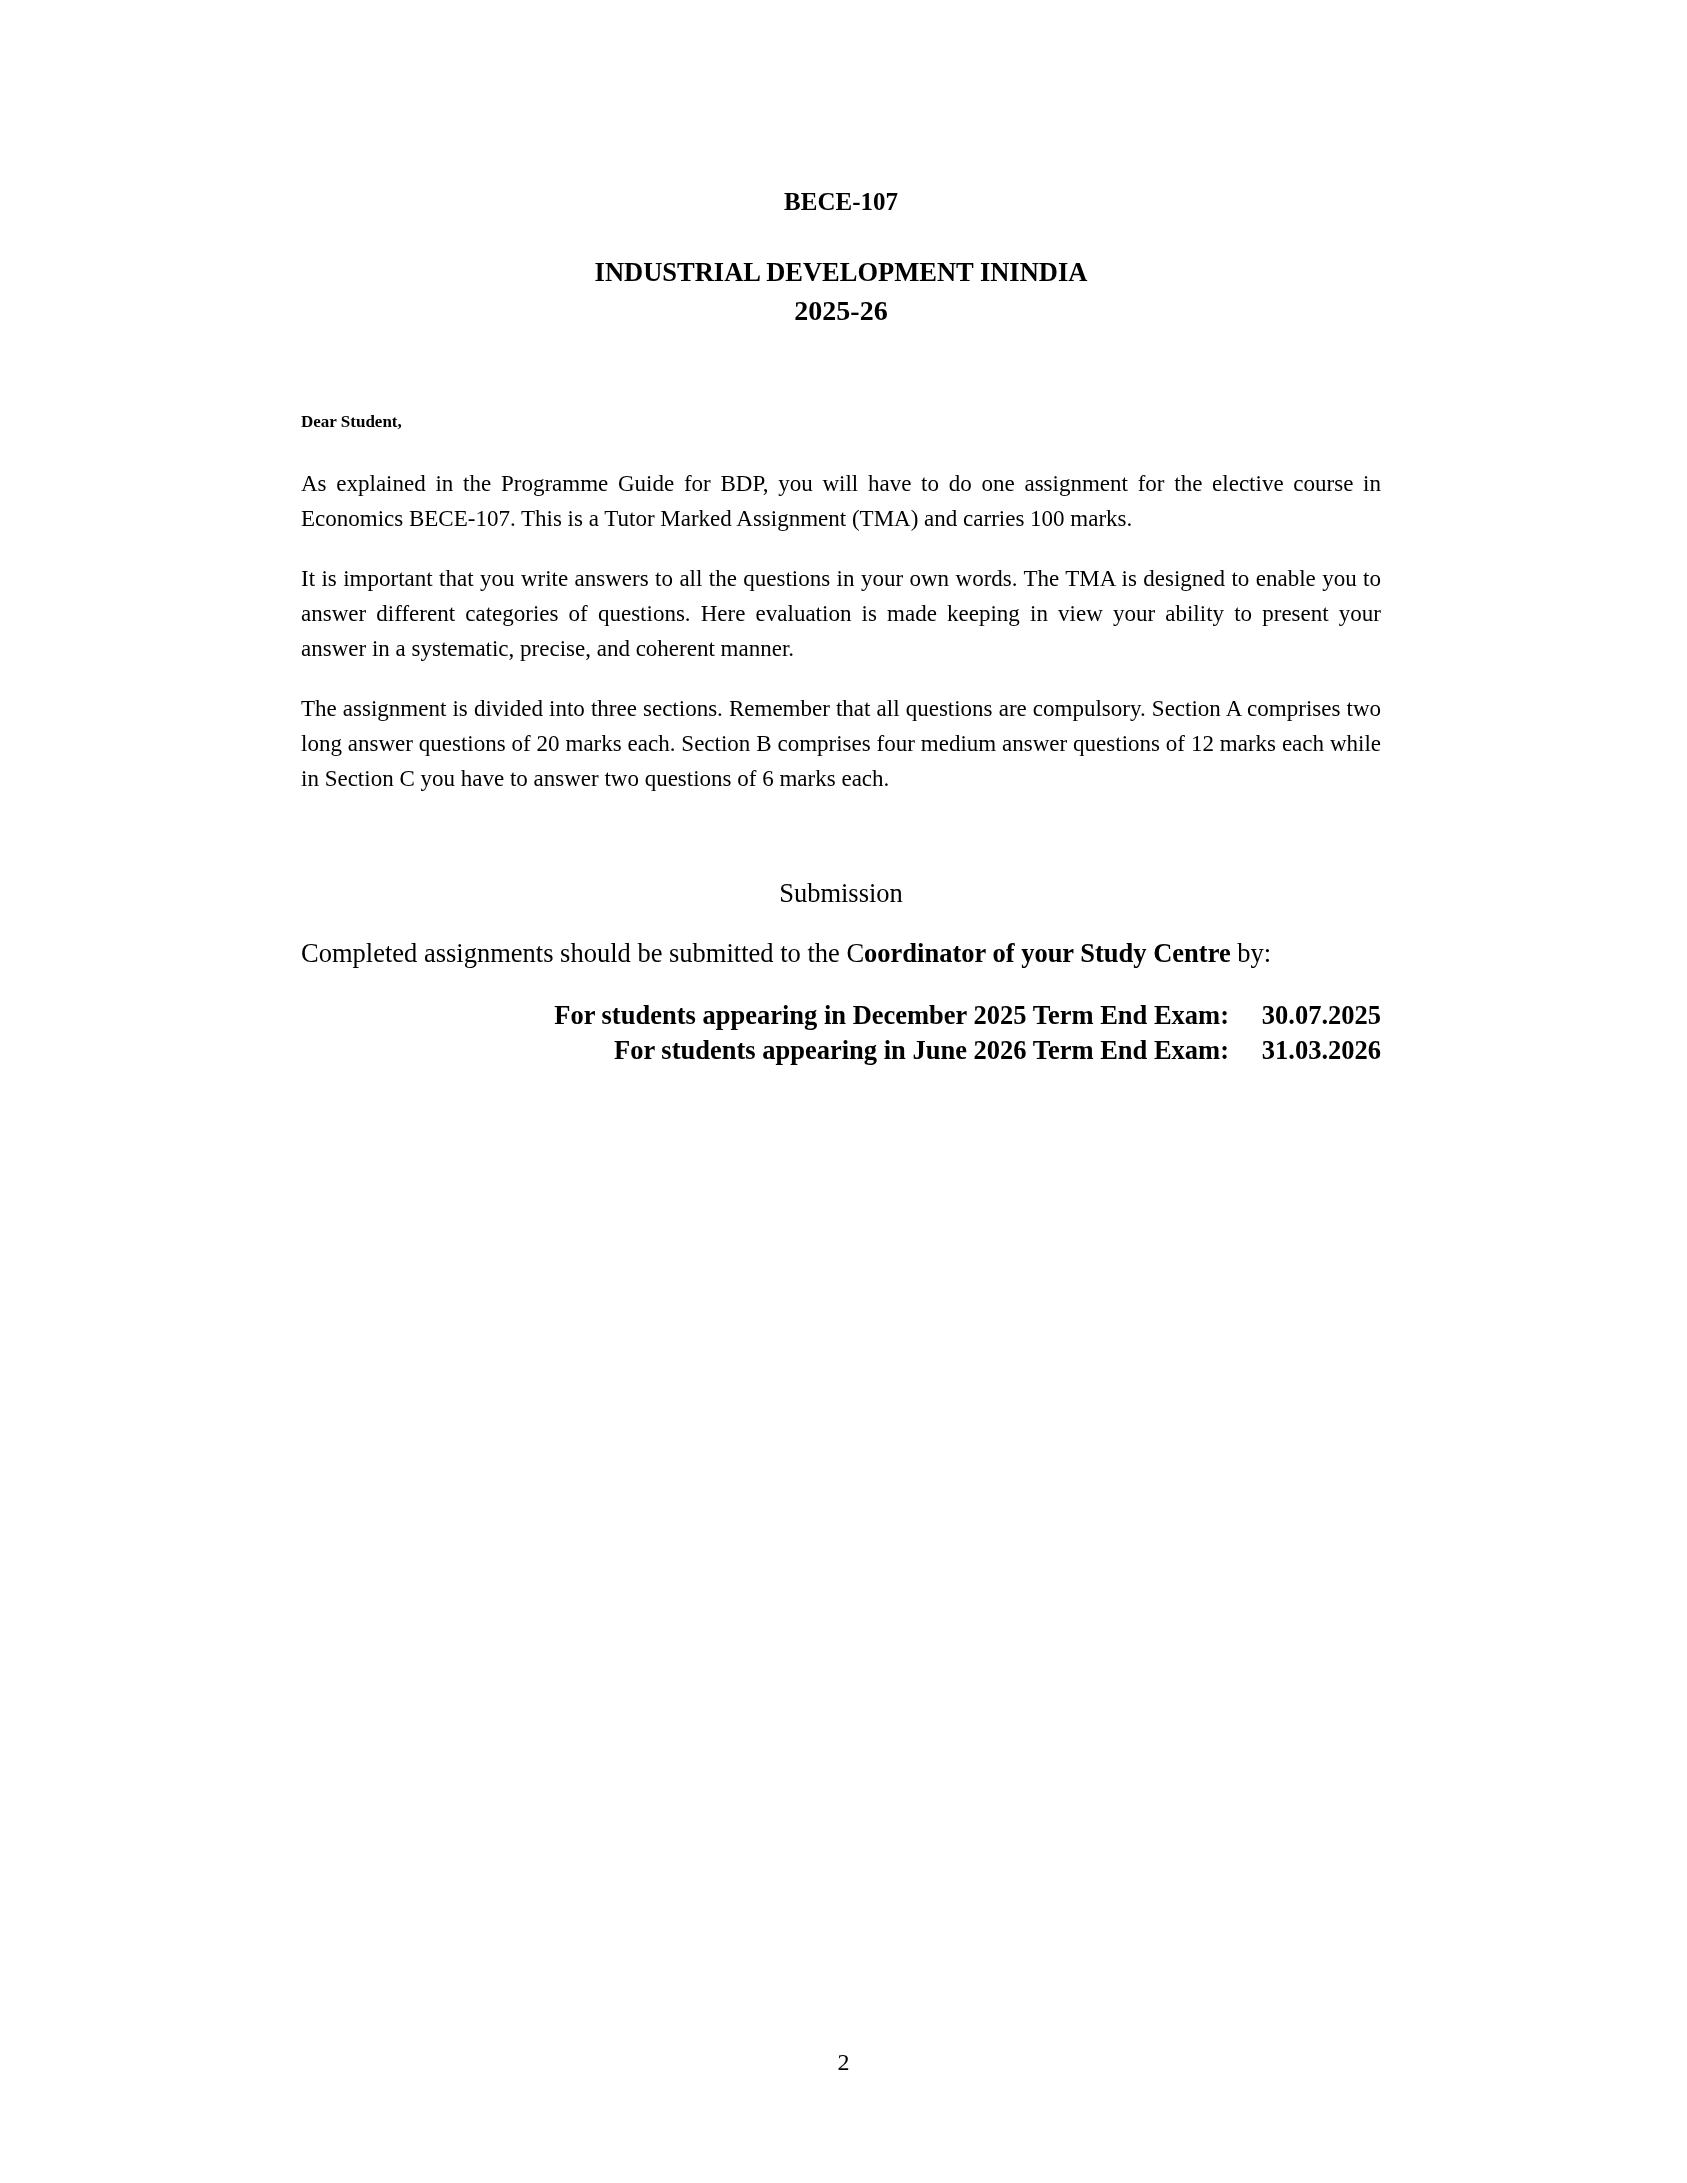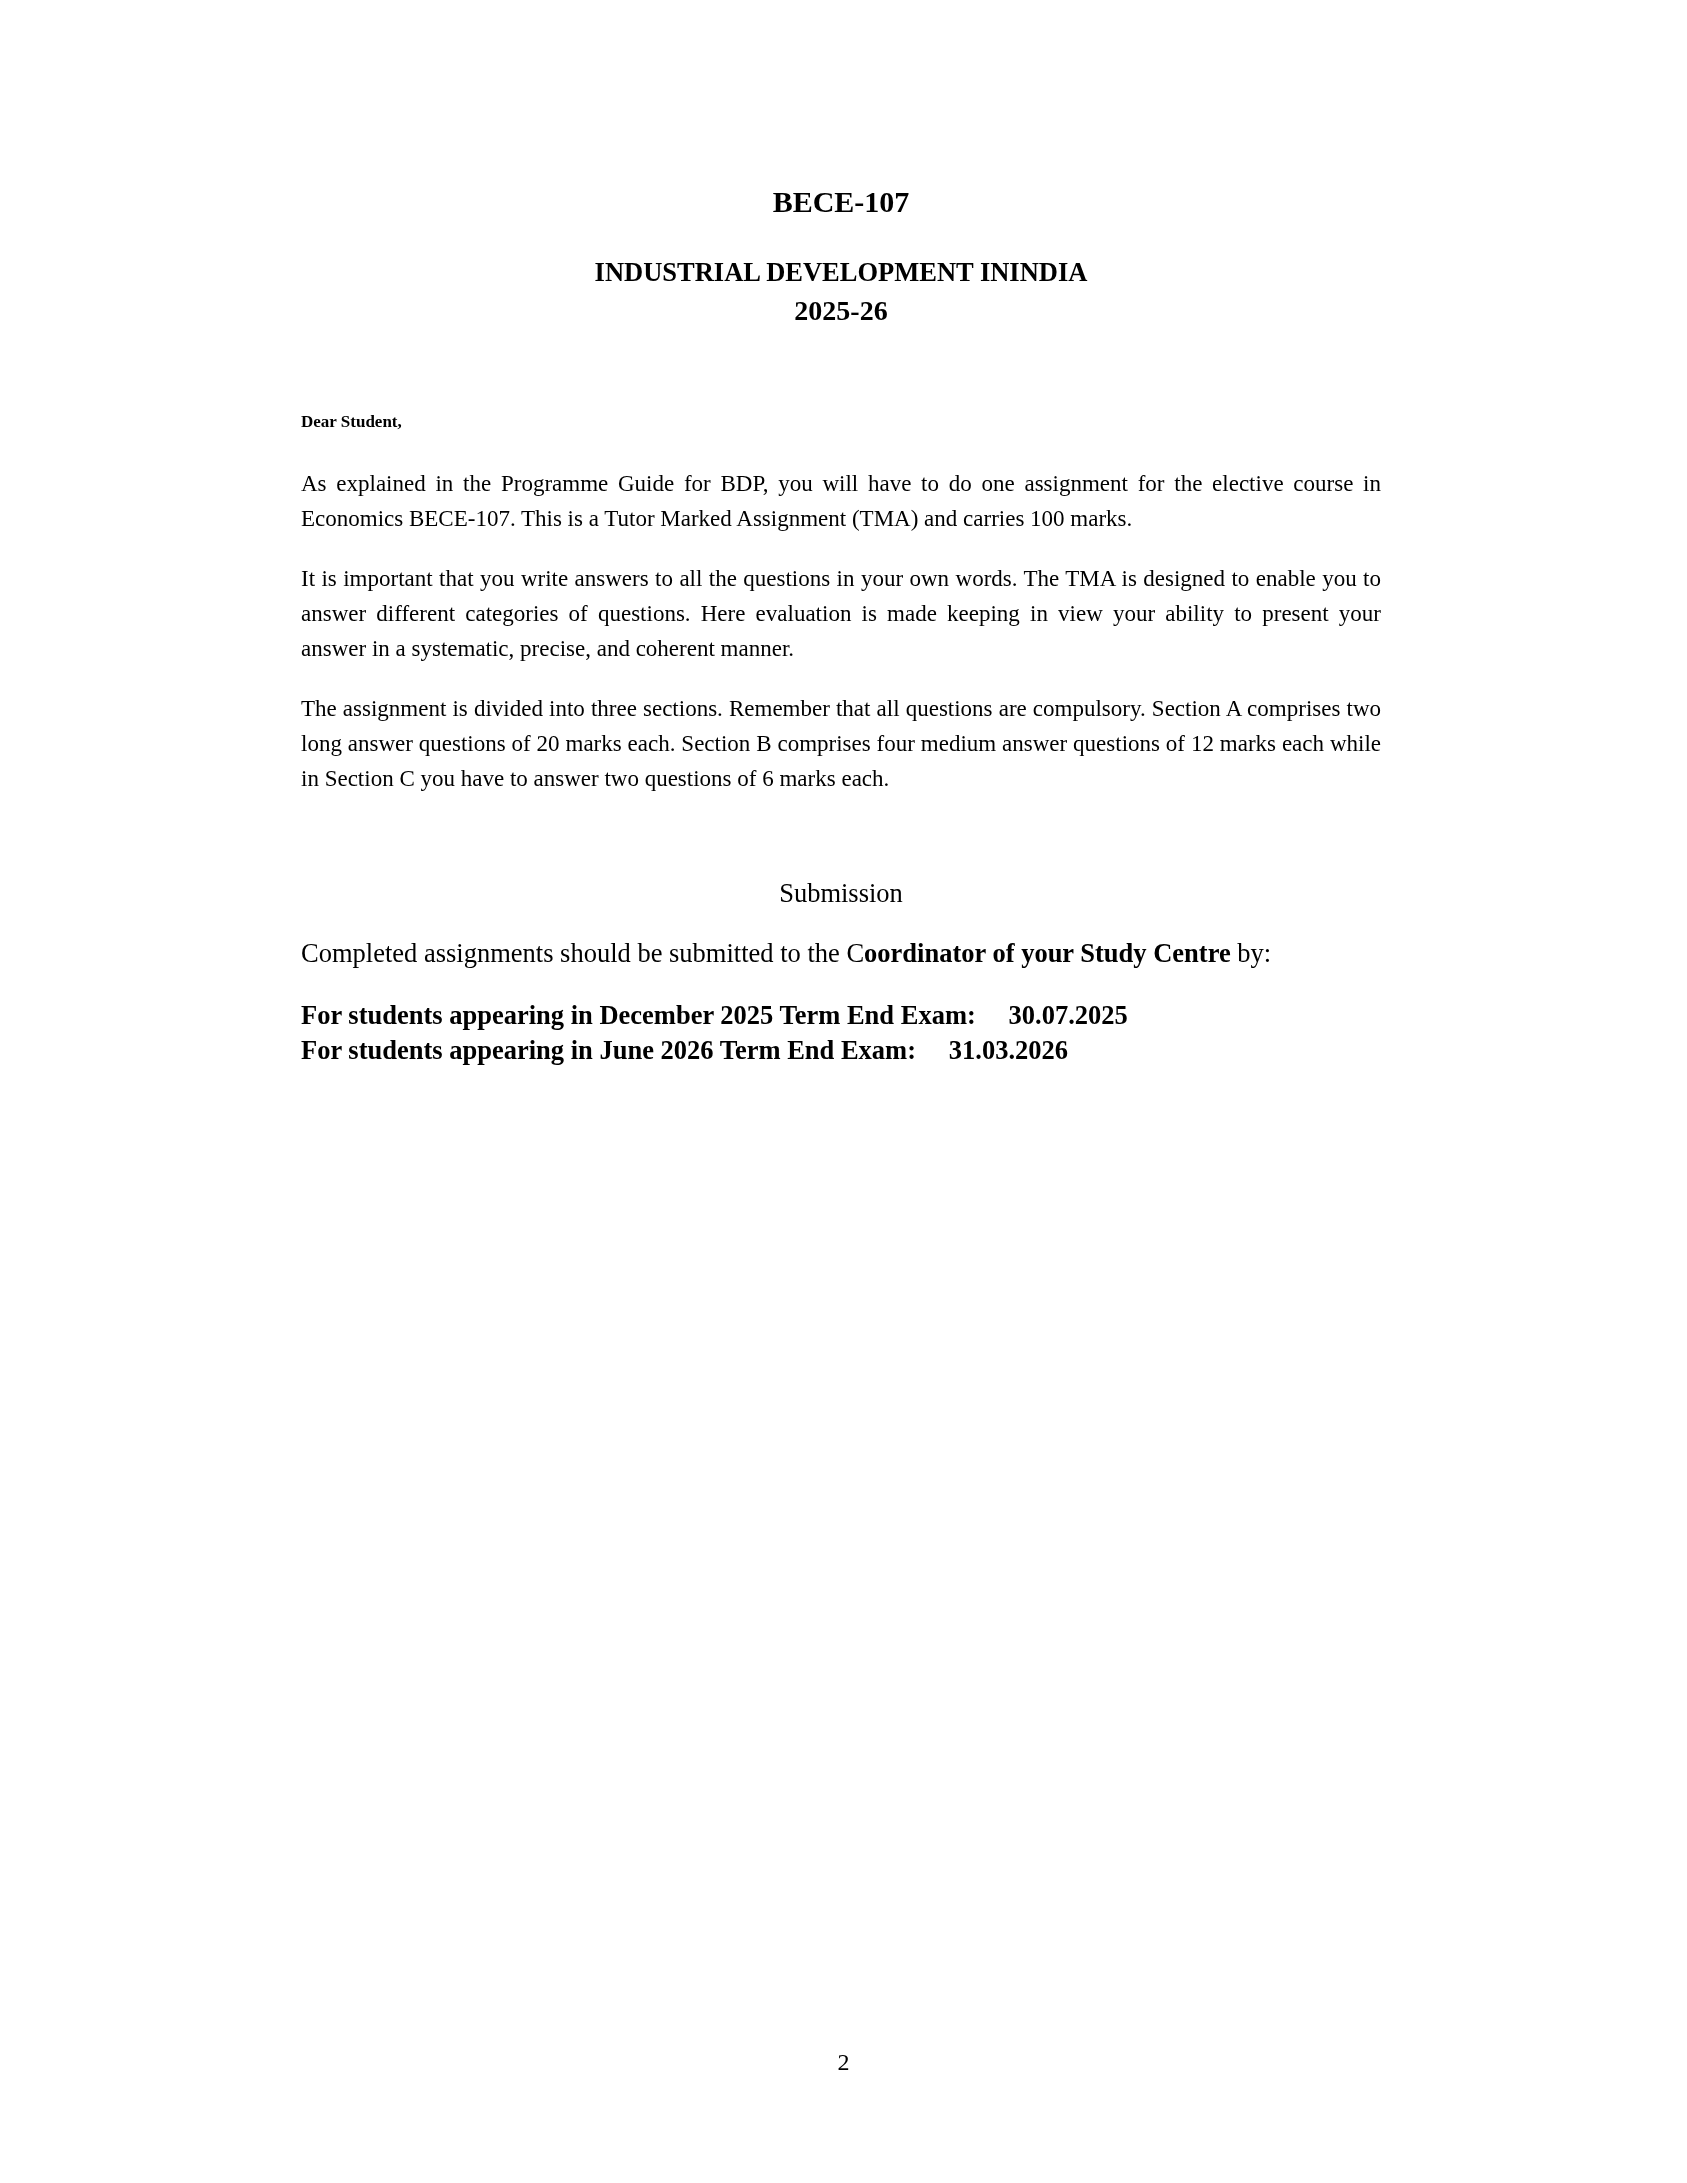--- a/index.html
+++ b/index.html
@@ -26,21 +26,21 @@
     left: 301px;
     top: 0;
     width: 1080px;
   }
 
   .title-block {
     text-align: center;
   }
   .doc-code {
     font-weight: bold;
-    font-size: 30px;
+    font-size: 25px;
     line-height: 30px;
     margin: 0;
     padding-top: 187px;
   }
   .doc-title {
     font-weight: bold;
     font-size: 26.5px;
     line-height: 30px;
     margin: 4px;
     padding-top: 36px;
@@ -93,21 +93,21 @@
   .b { font-weight: bold; }
 
   .deadlines {
     padding-top: 26.5px;
   }
   .deadline-row {
     display: flex;
     font-weight: bold;
     font-size: 26.5px;
     line-height: 35px;
-    justify-content: flex-start;
+    justify-content: flex-end;
   }
   .deadline-label {
     flex: 0 0 auto;
   }
   .deadline-date {
     flex: 0 0 auto;
     text-align: right;
     min-width: 152px;
   }
 

